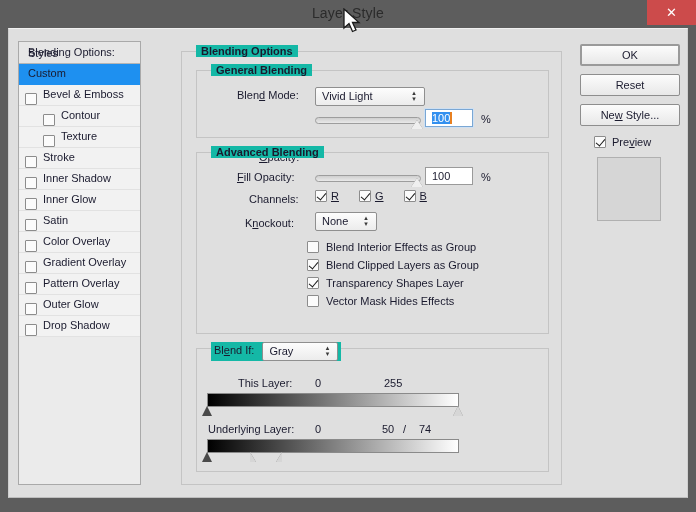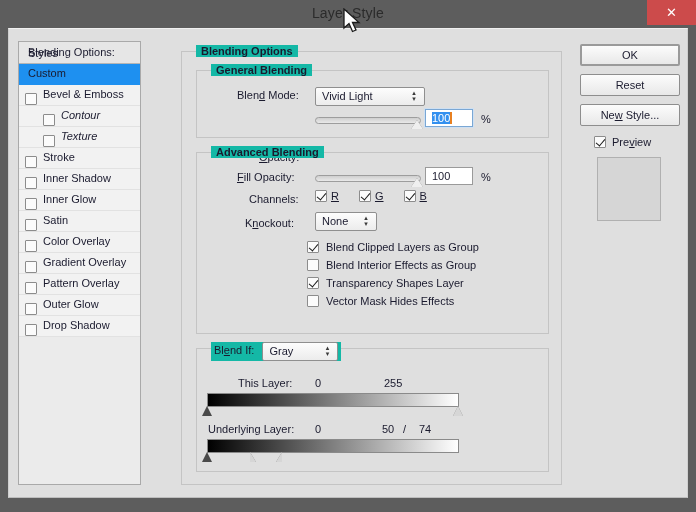--- a/index.html
+++ b/index.html
@@ -94,21 +94,21 @@
     display: flex;
     align-items: flex-end;
     cursor: default;
     background: #f2f2f2;
   }
   .style-item.selected {
     background: #1e90f0;
     border-bottom: 1px solid #1e90f0;
     padding-left: 9px;
   }
-  .style-item.indent { padding-left: 24px; font-style: italic; }
+  .style-item.indent { padding-left: 24px; }
   .style-item .lbl { margin-left: 6px; }
   .style-item.selected .lbl { margin-left: 0; }
   
   .cb {
     width: 12px; height: 12px;
     min-width: 12px;
     background: #fbfbfb;
     border: 1px solid #8c8c8c;
     box-sizing: border-box;
     display: inline-block;
@@ -436,26 +436,26 @@
         <div class="dd" style="left:118px; top:59px; width:62px;">
           <span class="dd-text">None</span>
           <span class="stepper">
               <i>▴</i>
               <i>▾</i>
             </span>
         </div>
 
         <div id="advanced-options" style="position:absolute; left:110px; top:85px;">
             <div style="display: flex; align-items: center; gap: 7px; height: 18px;">
+              <span class="cb"></span>
+              <span>Blend Interior Effects as Group</span>
+            </div>
+            <div style="display: flex; align-items: center; gap: 7px; height: 18px;">
               <span class="cb checked"></span>
               <span>Blend Clipped Layers as Group</span>
-            </div>
-            <div style="display: flex; align-items: center; gap: 7px; height: 18px;">
-              <span class="cb"></span>
-              <span>Blend Interior Effects as Group</span>
             </div>
             <div style="display: flex; align-items: center; gap: 7px; height: 18px;">
               <span class="cb checked"></span>
               <span>Transparency Shapes Layer</span>
             </div>
             <div style="display: flex; align-items: center; gap: 7px; height: 18px;">
               <span class="cb"></span>
               <span>Vector Mask Hides Effects</span>
             </div>
           </div>

